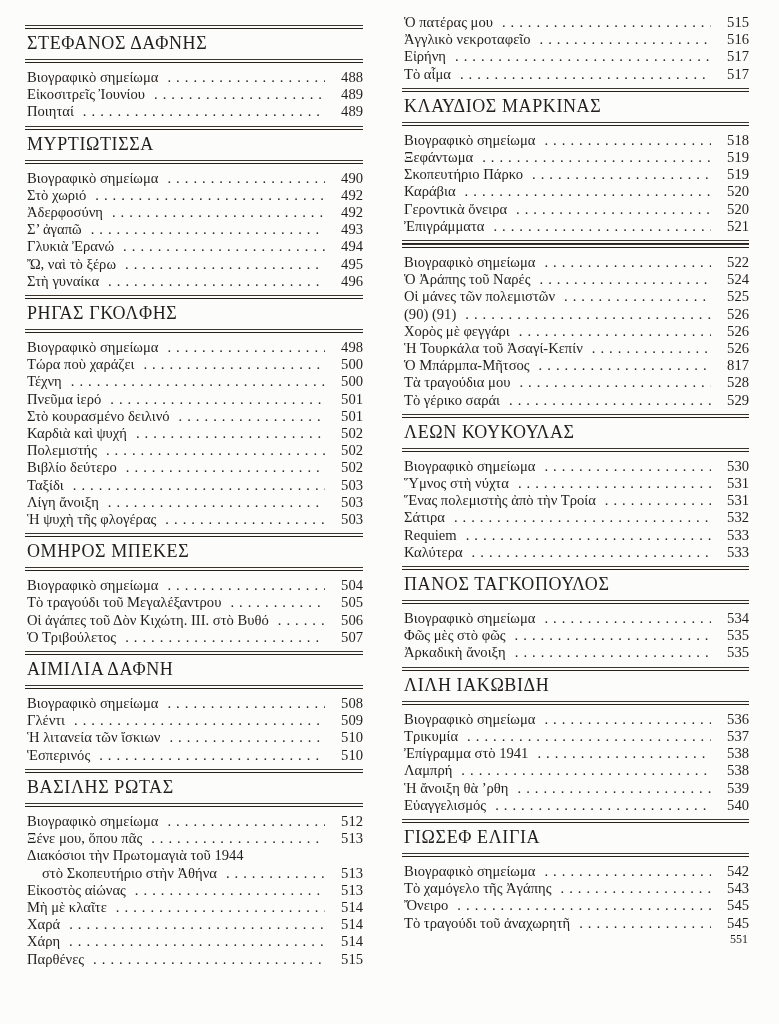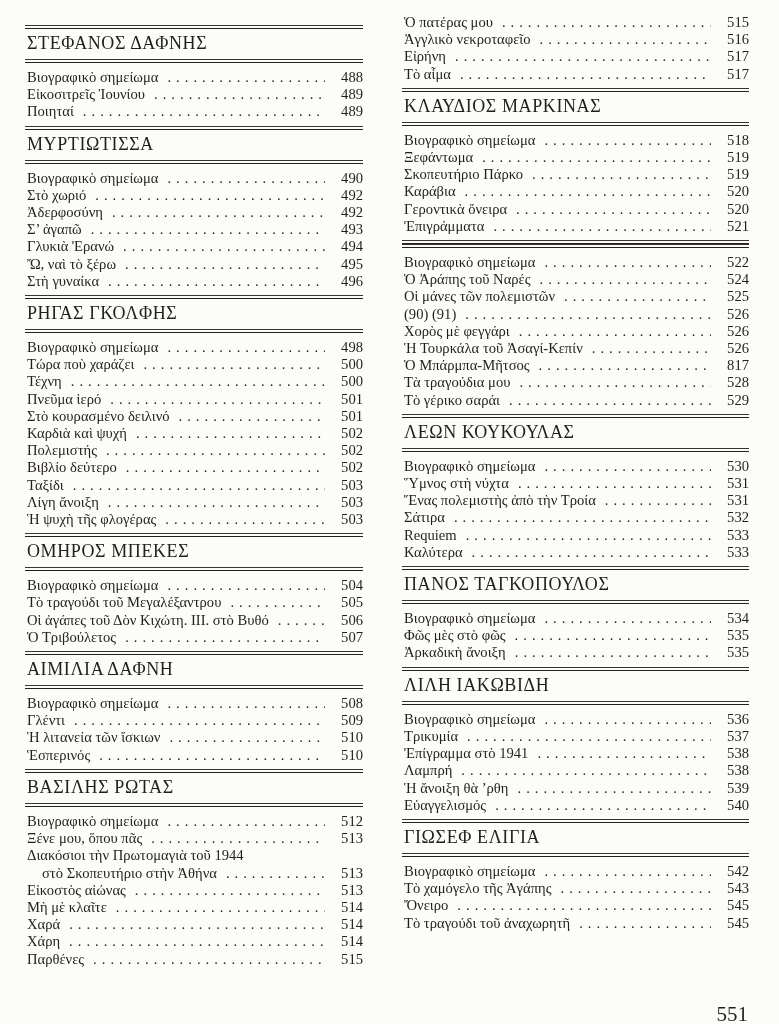--- a/index.html
+++ b/index.html
@@ -73,23 +73,23 @@
 
   .pg {
     flex: none;
     width: 33px;
     text-align: right;
     white-space: nowrap;
   }
 
   .folio {
     position: absolute;
-    top: 1005px;
+    top: 930px;
     right: 31px;
-    font-size: 21px;
+    font-size: 12px;
     line-height: 18px;
   }
 </style>
 </head>
 <body>
 
 <div class="sheet">
   <div class="columns">
     <div class="col col-left">
         <div class="section">

